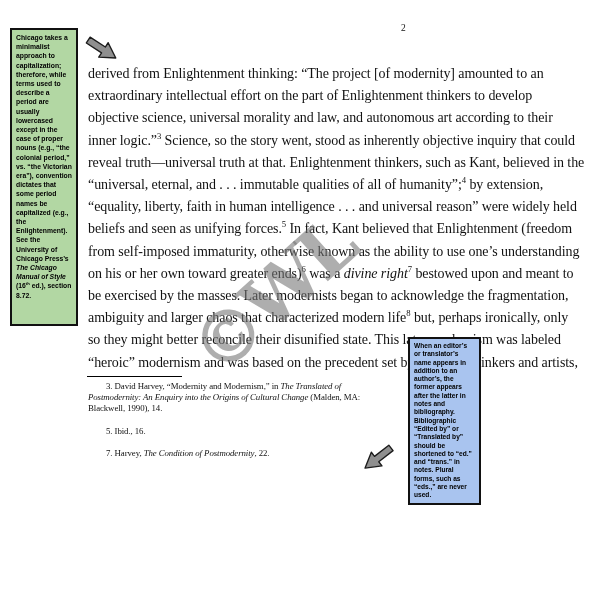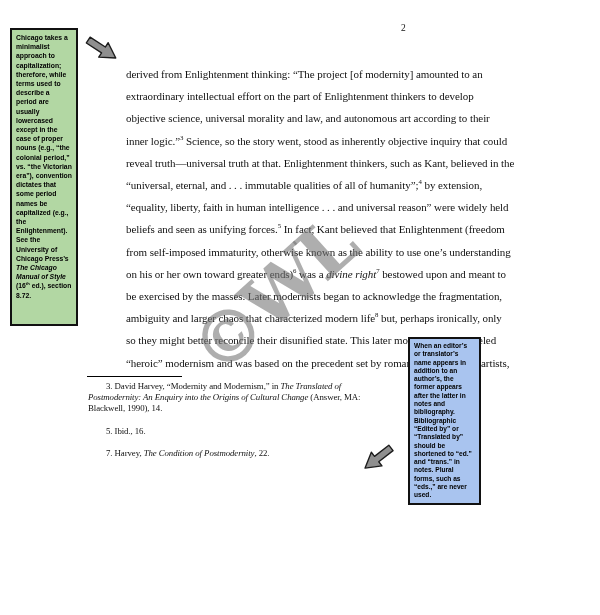--- a/index.html
+++ b/index.html
@@ -6,23 +6,22 @@
   body{
     width:600px;height:615px;position:relative;background:#ffffff;
     font-family:"Liberation Serif",serif;color:#111;overflow:hidden;
   }
   .page-number{
     position:absolute;left:401px;top:23px;font-size:9.5px;
   }
   
   .body-text{
     position:absolute;left:88px;top:63px;width:340px;
-    font-size:11px;letter-spacing:-0.08px;line-height:22.2px;
+    font-size:14px;letter-spacing:-0.08px;line-height:22.2px;
     white-space:nowrap;
-    margin-left:38px;
   }
   sup{font-size:0.62em;vertical-align:super;line-height:0;}
   
   .fn-sep{
     position:absolute;left:87px;top:376px;width:95px;height:0;
     border-top:1.2px solid #000;
   }
   .footnotes{
     position:absolute;left:88px;top:381px;width:340px;
     font-size:8.8px;letter-spacing:-0.08px;line-height:11.2px;
@@ -73,21 +72,21 @@
   </svg>
 </div>
 
 <div class="body-text"><span>derived from Enlightenment thinking: “The project [of modernity] amounted to an</span><br><span>extraordinary intellectual effort on the part of Enlightenment thinkers to develop</span><br><span>objective science, universal morality and law, and autonomous art according to their</span><br><span>inner logic.”</span><sup>3</sup><span> Science, so the story went, stood as inherently objective inquiry that could</span><br><span>reveal truth—universal truth at that. Enlightenment thinkers, such as Kant, believed in the</span><br><span>“universal, eternal, and . . . immutable qualities of all of humanity”;</span><sup>4</sup><span> by extension,</span><br><span>“equality, liberty, faith in human intelligence . . . and universal reason” were widely held</span><br><span>beliefs and seen as unifying forces.</span><sup>5</sup><span> In fact, Kant believed that Enlightenment (freedom</span><br><span>from self-imposed immaturity, otherwise known as the ability to use one’s understanding</span><br><span>on his or her own toward greater ends)</span><sup>6</sup><span> was a </span><span style="font-style: italic;">divine right</span><sup>7</sup><span> bestowed upon and meant to</span><br><span>be exercised by the masses. Later modernists began to acknowledge the fragmentation,</span><br><span>ambiguity and larger chaos that characterized modern life</span><sup>8</sup><span> but, perhaps ironically, only</span><br><span>so they might better reconcile their disunified state. This later modernism was labeled</span><br><span>“heroic” modernism and was based on the precedent set by romantic thinkers and artists,</span></div>
 
 <div class="watermark">©WL</div>
 
 <div class="fn-sep"></div>
 
 <div class="footnotes">
-  <div class="footnote"><span>3. David Harvey, “Modernity and Modernism,” in </span><span style="font-style: italic;">The Translated of</span><br><span style="font-style: italic;">Postmodernity: An Enquiry into the Origins of Cultural Change</span><span> (Answer, MA:</span><br><span>Blackwell, 1990), 14.</span></div>
+  <div class="footnote"><span>3. David Harvey, “Modernity and Modernism,” in </span><span style="font-style: italic;">The Translated of</span><br><span style="font-style: italic;">Postmodernity: An Enquiry into the Origins of Cultural Change</span><span> (Malden, MA:</span><br><span>Blackwell, 1990), 14.</span></div>
   <div class="footnote"><span>5. Ibid., 16.</span></div>
   <div class="footnote"><span>7. Harvey, </span><span style="font-style: italic;">The Condition of Postmodernity</span><span>, 22.</span></div>
 </div>
 
 <div class="arrow arrow-note">
   <svg width="38" height="24" viewBox="0 0 44 26">
     <polygon points="3,9 24,9 24,3 41,13 24,23 24,17 3,17" fill="#8f8f8f" stroke="#1c1c1c" stroke-width="1.6" stroke-linejoin="round"></polygon>
   </svg>
 </div>
 

